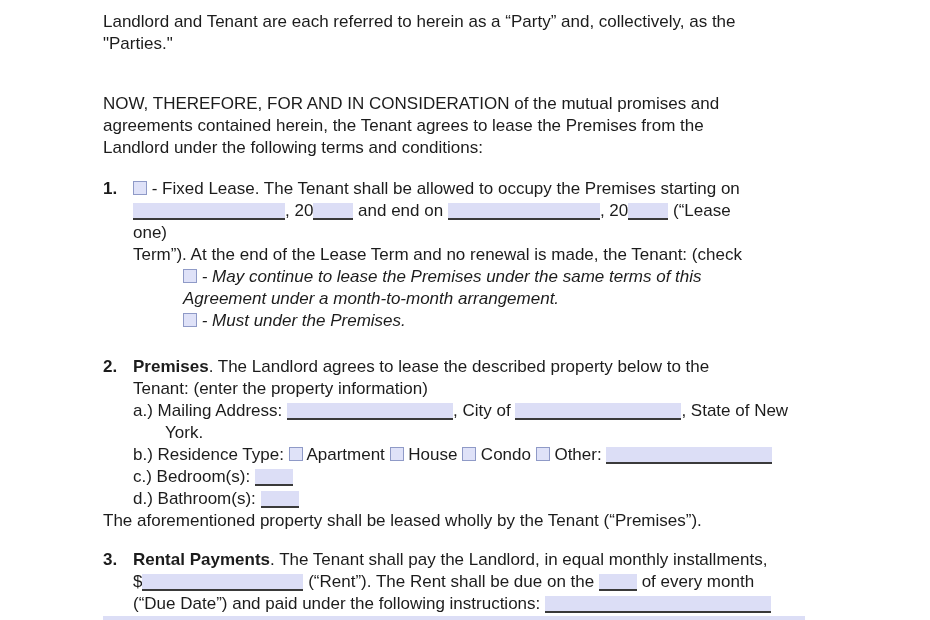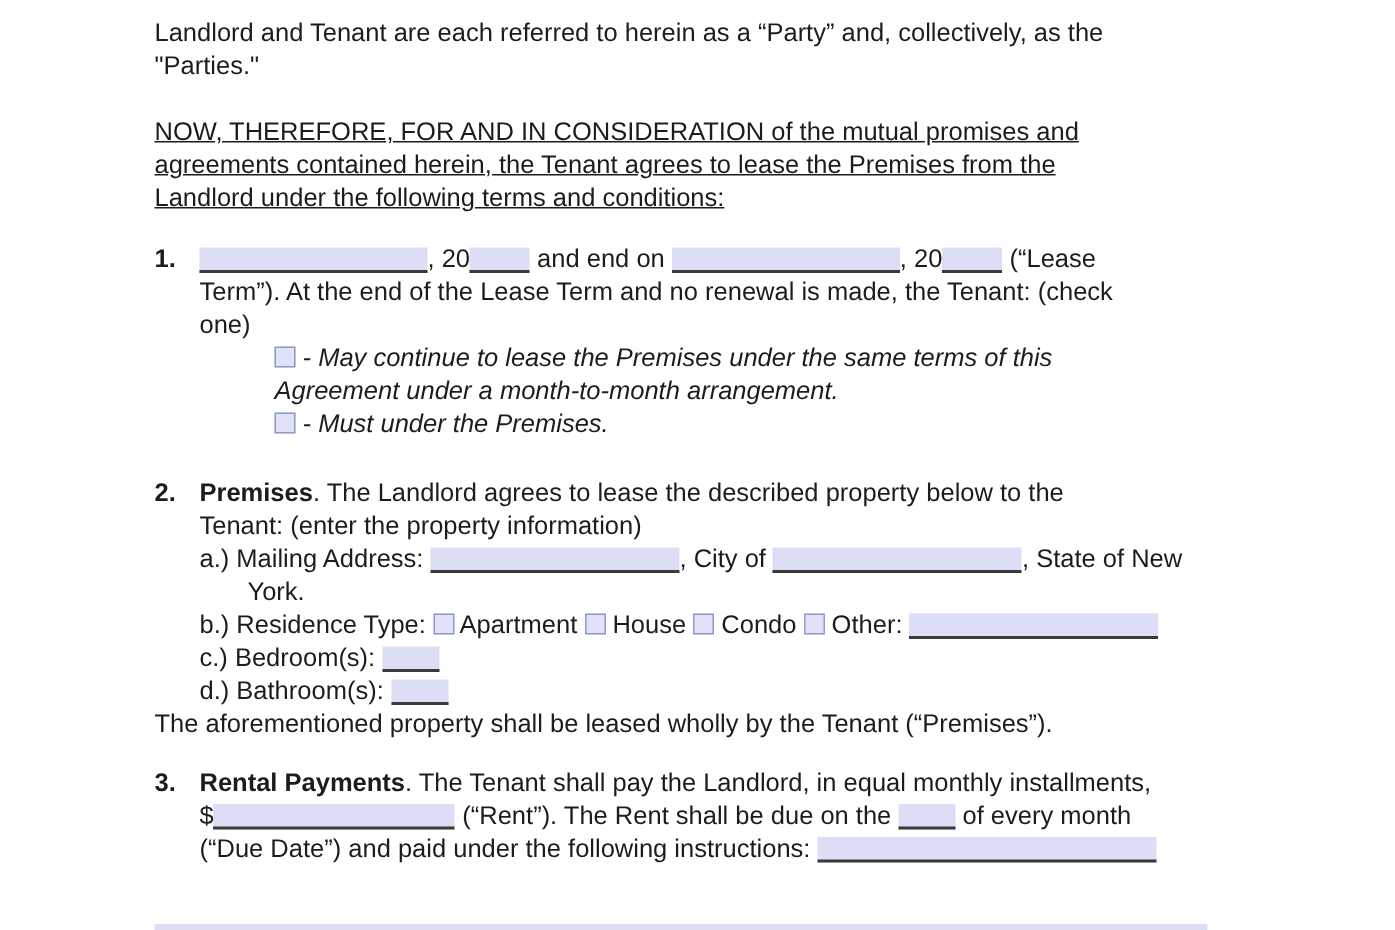--- a/index.html
+++ b/index.html
@@ -13,21 +13,21 @@
     box-sizing:border-box;
     padding:11px 110px 0 103px;
     font-family:"Liberation Sans", sans-serif;
     font-size:17px;
     line-height:22px;
     color:#1c1c1c;
   }
   .line{white-space:pre;height:22px;}
   .b{font-weight:bold;}
   .para{margin:0;}
-  .gap22{margin-top:22px;text-decoration:underline;}
+  .gap22{margin-top:38px;}
   .sec{display:flex;}
   .sec1{margin-top:19px;}
   .sec2{margin-top:24px;}
   .sec3{margin-top:17px;}
   .num{flex:none;width:30px;font-weight:bold;}
   .secbody{flex:1;min-width:0;}
   .optblock{margin-left:50px;font-style:italic;}
   .wrapindent{margin-left:32px;}
   .field{
     display:inline-block;
@@ -68,23 +68,24 @@
 
   <div class="para gap22">
     <div class="line"><span>NOW, THEREFORE, FOR AND IN CONSIDERATION of the mutual promises and</span></div>
     <div class="line"><span>agreements contained herein, the Tenant agrees to lease the Premises from the</span></div>
     <div class="line"><span>Landlord under the following terms and conditions:</span></div>
   </div>
 
   <div class="sec sec1">
     <div class="num">1.</div>
     <div class="secbody">
+      <div class="line"><span class="checkbox"></span><span> - Fixed Lease. The Tenant shall be allowed to occupy the Premises starting on</span></div>
       <div class="line"><span class="field w-date"></span><span>, 20</span><span class="field w-year"></span><span> and end on </span><span class="field w-date"></span><span>, 20</span><span class="field w-year"></span><span> (“Lease</span></div>
+      <div class="line"><span>one)</span></div>
       <div class="line"><span>Term”). At the end of the Lease Term and no renewal is made, the Tenant: (check</span></div>
-      <div class="line"><span>one)</span></div>
       <div class="optblock">
         <div class="line"><span class="checkbox"></span><span> - May continue to lease the Premises under the same terms of this</span></div>
         <div class="line"><span>Agreement under a month-to-month arrangement.</span></div>
         <div class="line"><span class="checkbox"></span><span> - Must under the Premises.</span></div>
       </div>
     </div>
   </div>
 
   <div class="sec sec2">
     <div class="num">2.</div>

